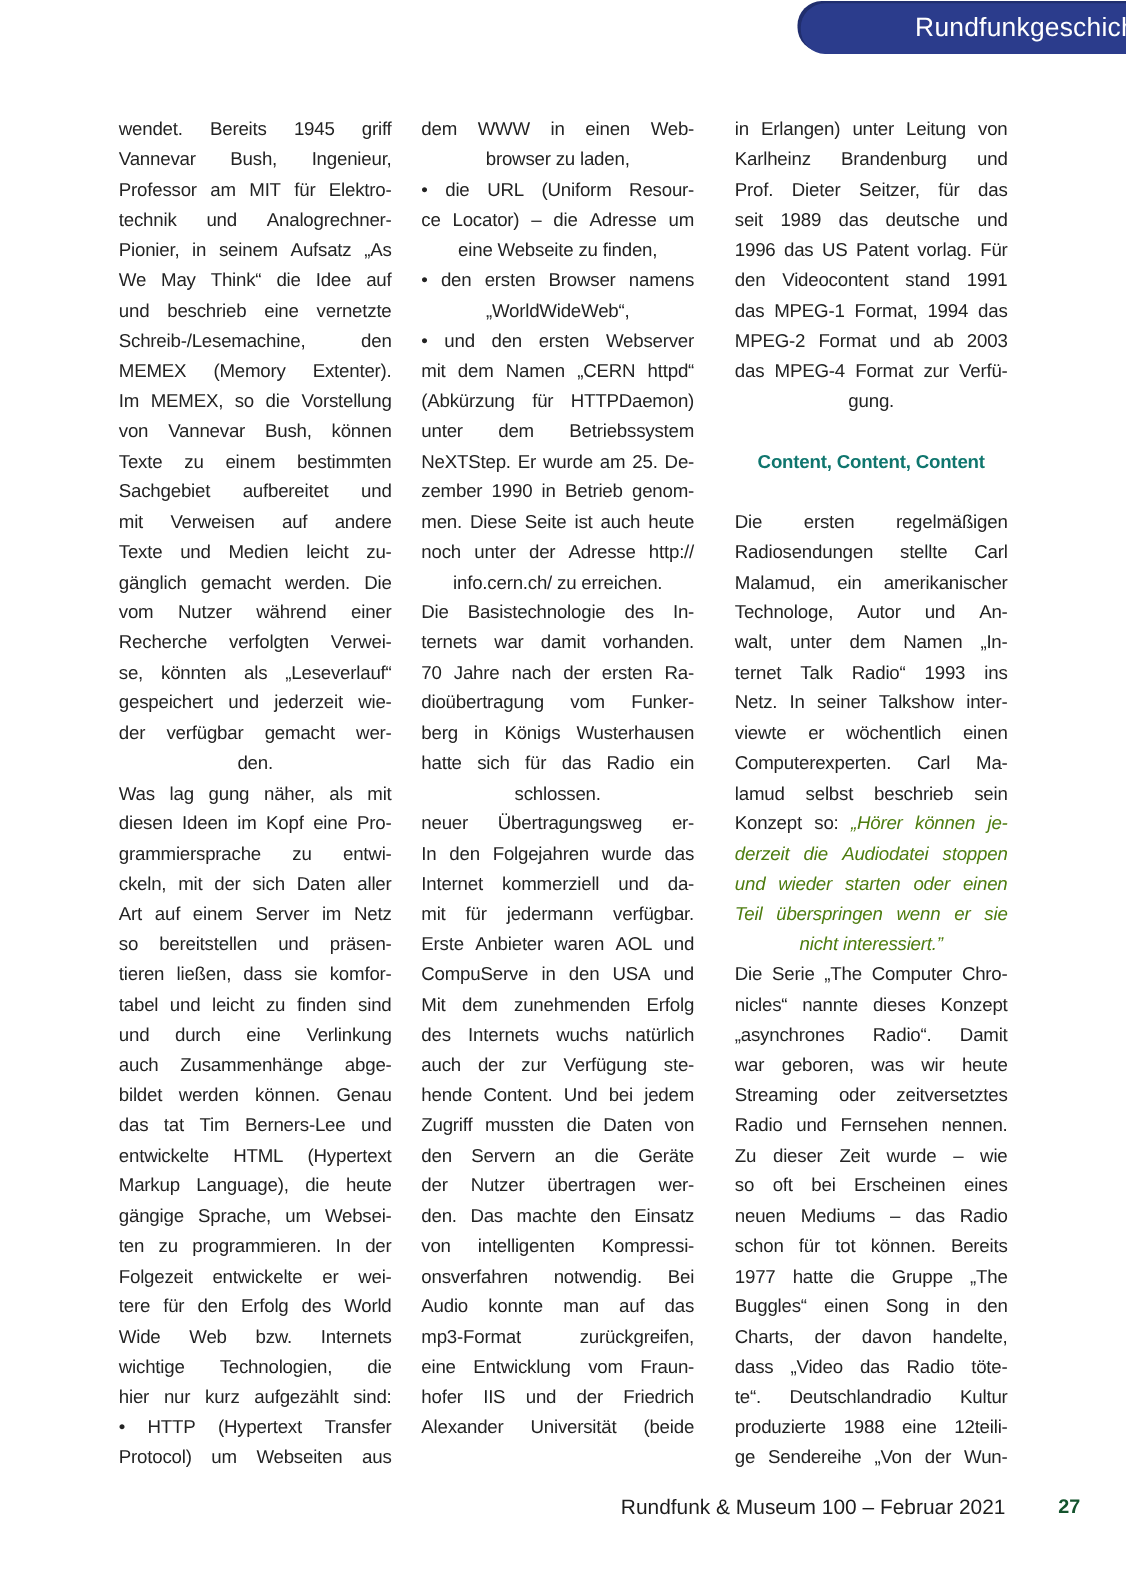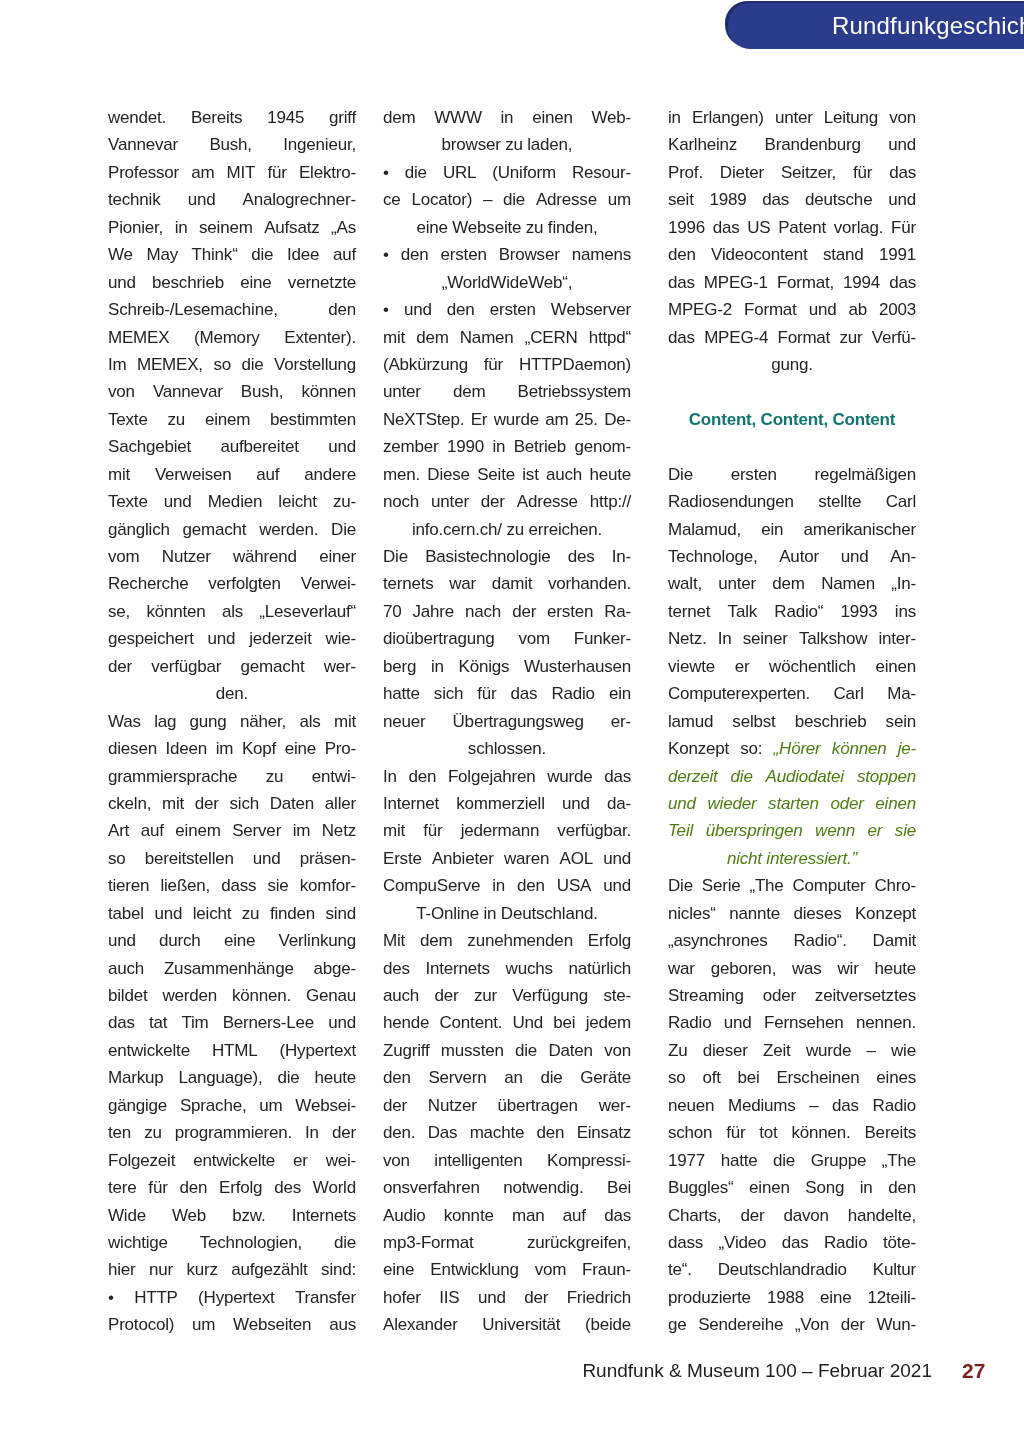--- a/index.html
+++ b/index.html
@@ -41,26 +41,26 @@
     height:27.45px;align-items:baseline;overflow:visible;
   }
   .line.start{justify-content:center;gap:0;}
   .line.center{justify-content:center;}
   .line span{white-space:pre;}
   .line span.i{font-style:italic;color:#4d7c0f;}
   .line span.b{font-weight:bold;color:#0f766e;}
 
   
   .footer-journal{
-    position:absolute;left:111px;top:1360px;width:821px;
+    position:absolute;left:93px;top:1360px;width:821px;
     text-align:right;font-size:19px;color:#1d1d1d;letter-spacing:0;
   }
   .footer-page{
     position:absolute;left:962px;top:1359px;
-    font-size:21px;font-weight:bold;color:#7f1d1d;
+    font-size:18px;font-weight:bold;color:#14532d;
   }
 </style>
 </head>
 <body>
 
 <div class="page">
 
   <div class="badge">
     <span class="badge-label">Rundfunkgeschichte</span>
   </div>
@@ -474,27 +474,27 @@
         <span>Wusterhausen</span>
       </div>
       <div class="line">
         <span>hatte</span>
         <span>sich</span>
         <span>für</span>
         <span>das</span>
         <span>Radio</span>
         <span>ein</span>
       </div>
+      <div class="line start">
+        <span>schlossen.</span>
+      </div>
       <div class="line">
         <span>neuer</span>
         <span>Übertragungsweg</span>
         <span>er-</span>
-      </div>
-      <div class="line start">
-        <span>schlossen.</span>
       </div>
       <div class="line">
         <span>In</span>
         <span>den</span>
         <span>Folgejahren</span>
         <span>wurde</span>
         <span>das</span>
       </div>
       <div class="line">
         <span>Internet</span>
@@ -514,23 +514,20 @@
         <span>waren</span>
         <span>AOL</span>
         <span>und</span>
       </div>
       <div class="line">
         <span>CompuServe</span>
         <span>in</span>
         <span>den</span>
         <span>USA</span>
         <span>und</span>
-      </div>
-      <div class="line start">
-        <span>T-Online in Deutschland.</span>
       </div>
       <div class="line">
         <span>Mit</span>
         <span>dem</span>
         <span>zunehmenden</span>
         <span>Erfolg</span>
       </div>
       <div class="line">
         <span>des</span>
         <span>Internets</span>

